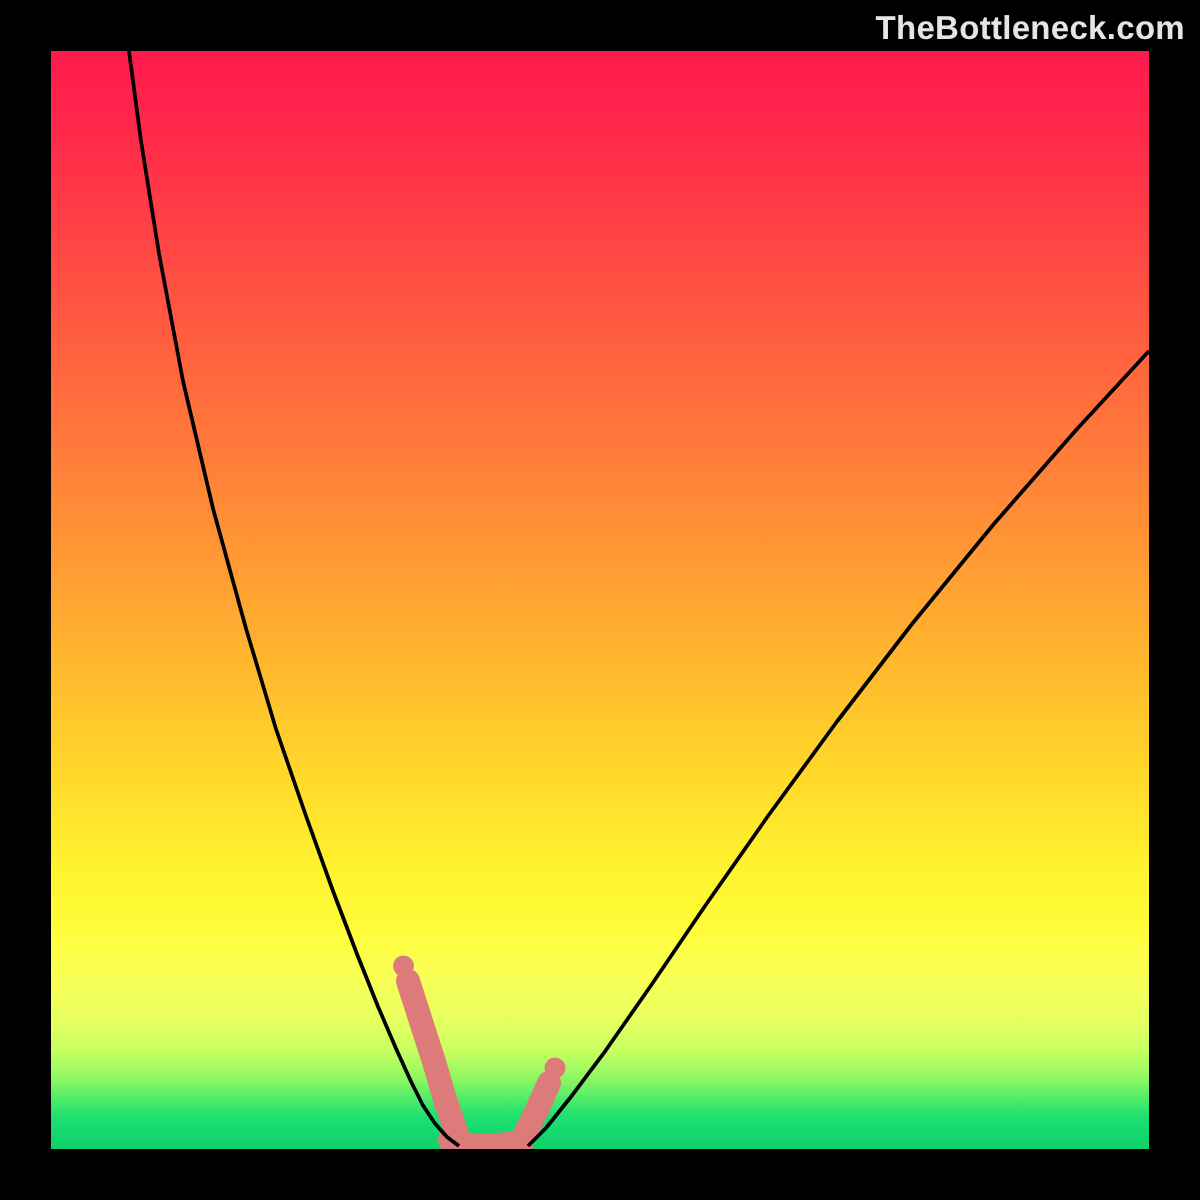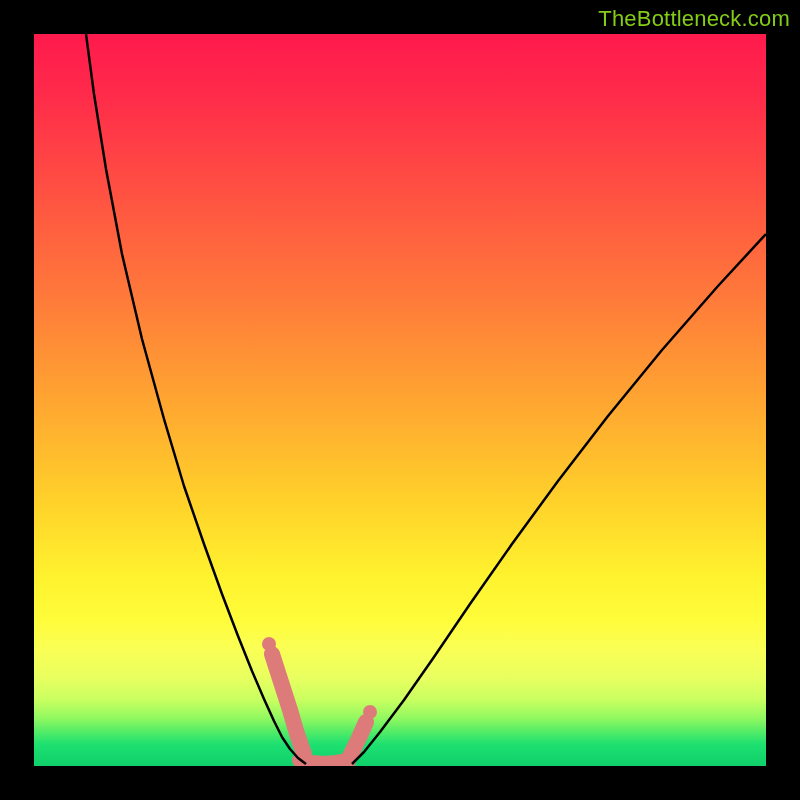--- a/index.html
+++ b/index.html
@@ -50,24 +50,24 @@
     position: absolute;
     left: 0;
     top: 0;
     width: 732px;
     height: 732px;
   }
   .watermark {
     position: absolute;
     top: 6px;
     right: 10px;
-    color: #84cc16;
+    color: #e5e5e5;
     font-size: 22px;
     letter-spacing: 0.2px;
-    font-weight: 400;
+    font-weight: 700;
     user-select: none;
   }
 </style>
 </head>
 <body>
 
 <div class="frame">
   <div class="watermark">TheBottleneck.com</div>
   <div class="plot">
     <svg viewBox="0 0 732 732">

